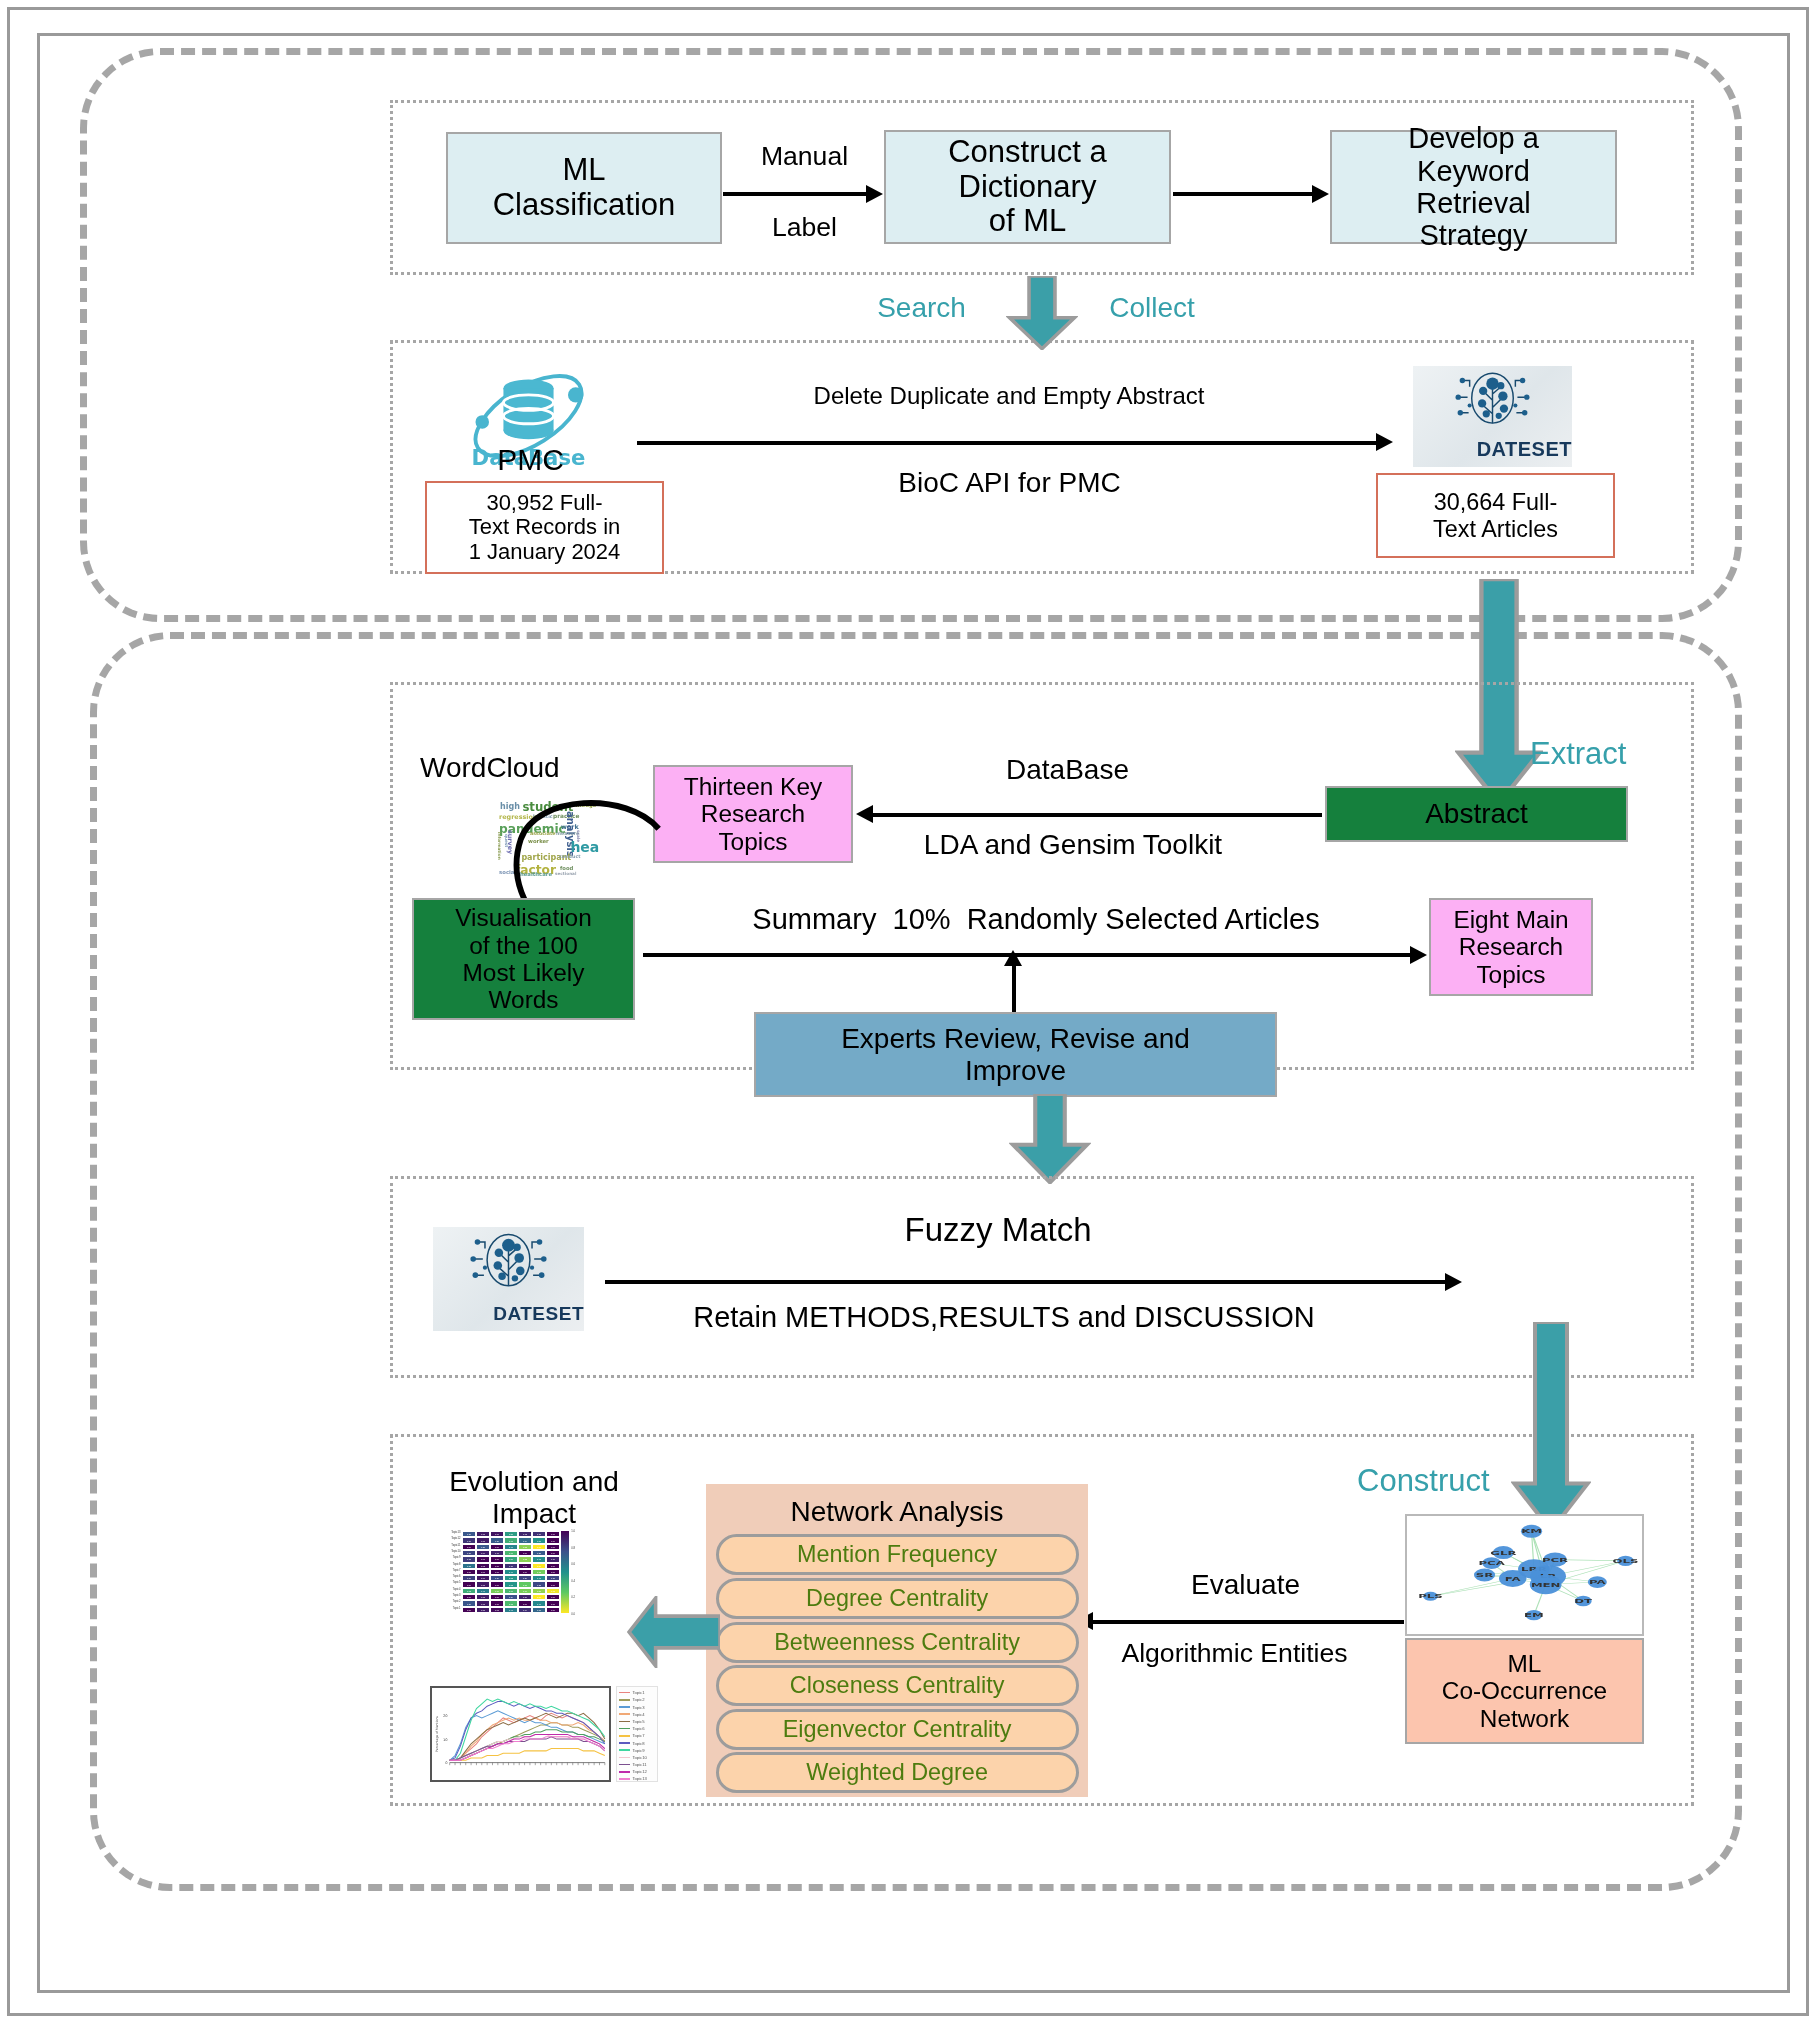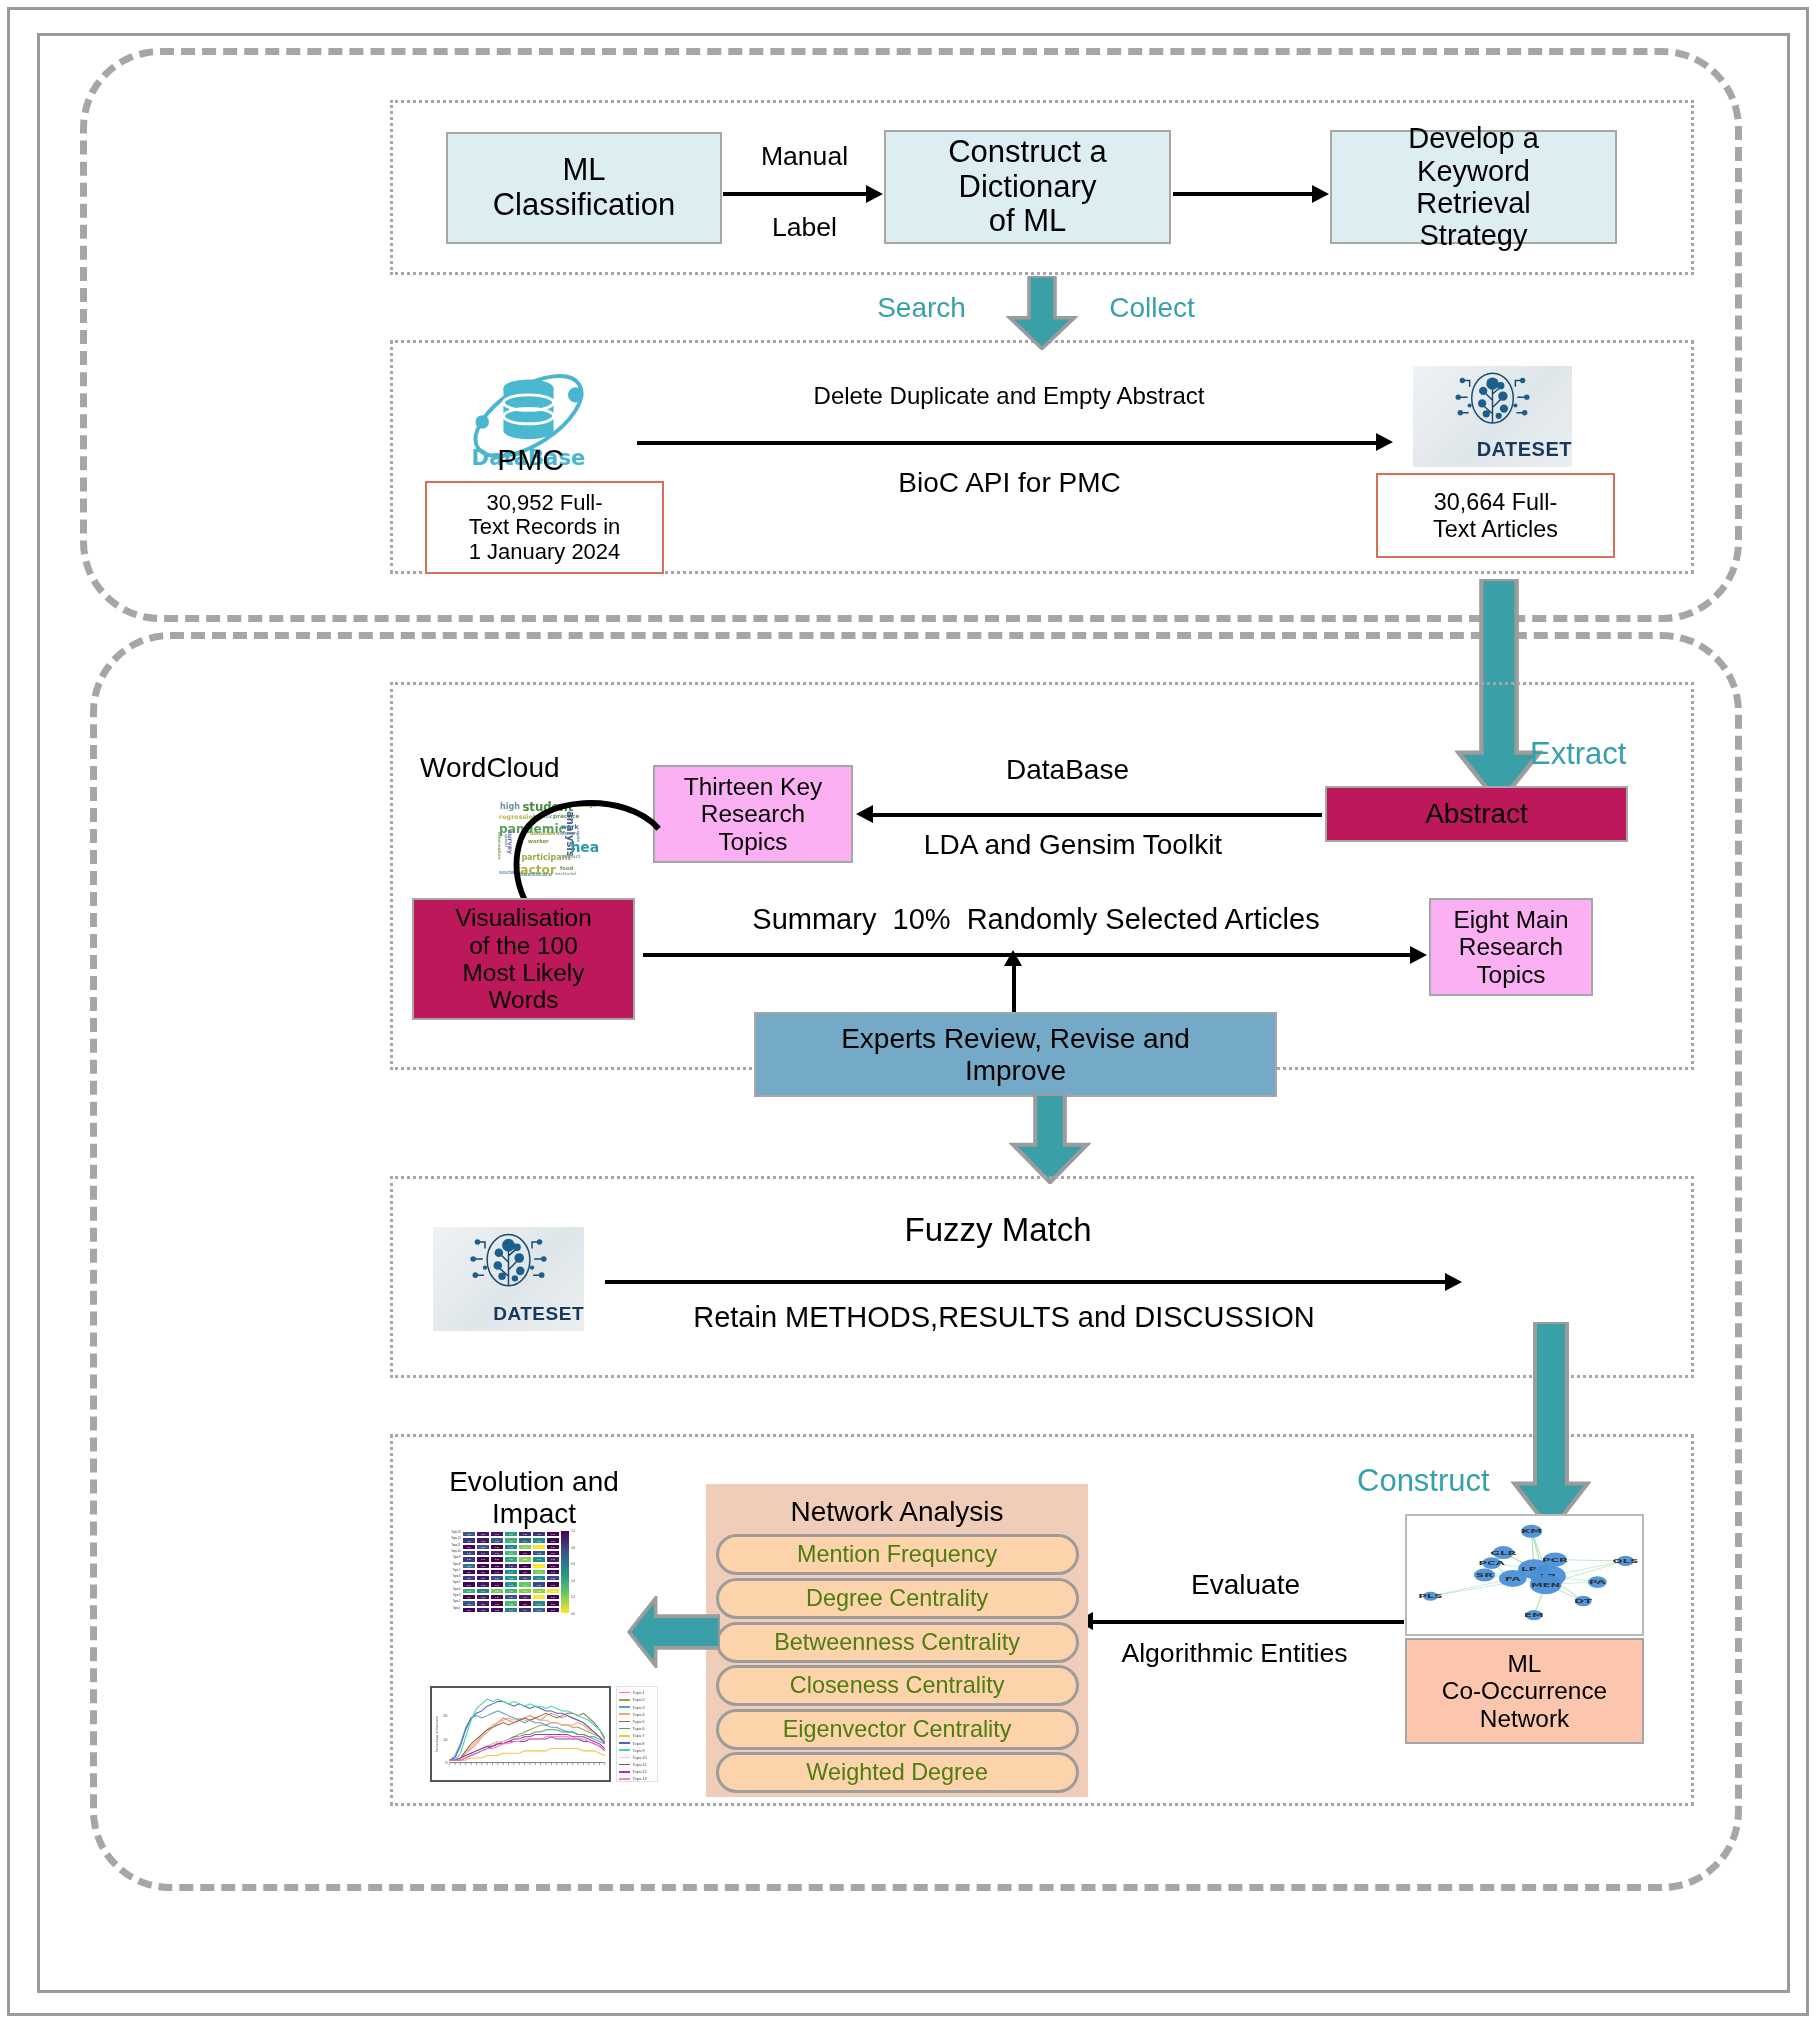--- a/index.html
+++ b/index.html
@@ -15,21 +15,21 @@
 
   
   .panel-dot{position:absolute;border:3.7px dotted #a6a6a6;box-sizing:border-box;background:transparent;}
 
   .side-label{position:absolute;font-weight:bold;color:#000;text-align:center;line-height:1.18;letter-spacing:0.3px;}
 
   
   .box{position:absolute;box-sizing:border-box;display:flex;align-items:center;justify-content:center;text-align:center;
        border:2.7px solid #a6a6a6;color:#000;line-height:1.12;padding:3.2px 5.3px;}
   .box.blue{background:#ddeef2;}
-  .box.grey{background:#be185d;}
+  .box.grey{background:#15803d;}
   .box.pink{background:#fcb0f4;}
   .box.steel{background:#74aac7;}
   .box.peach{background:#fcc5ae;}
   .box.redline{background:#ffffff;border:2.7px solid #d4705a;}
 
   
   .lbl{position:absolute;color:#000;text-align:center;line-height:1.15;white-space:pre;}
   .lbl.teal{color:#36a0ab;}
 
   

